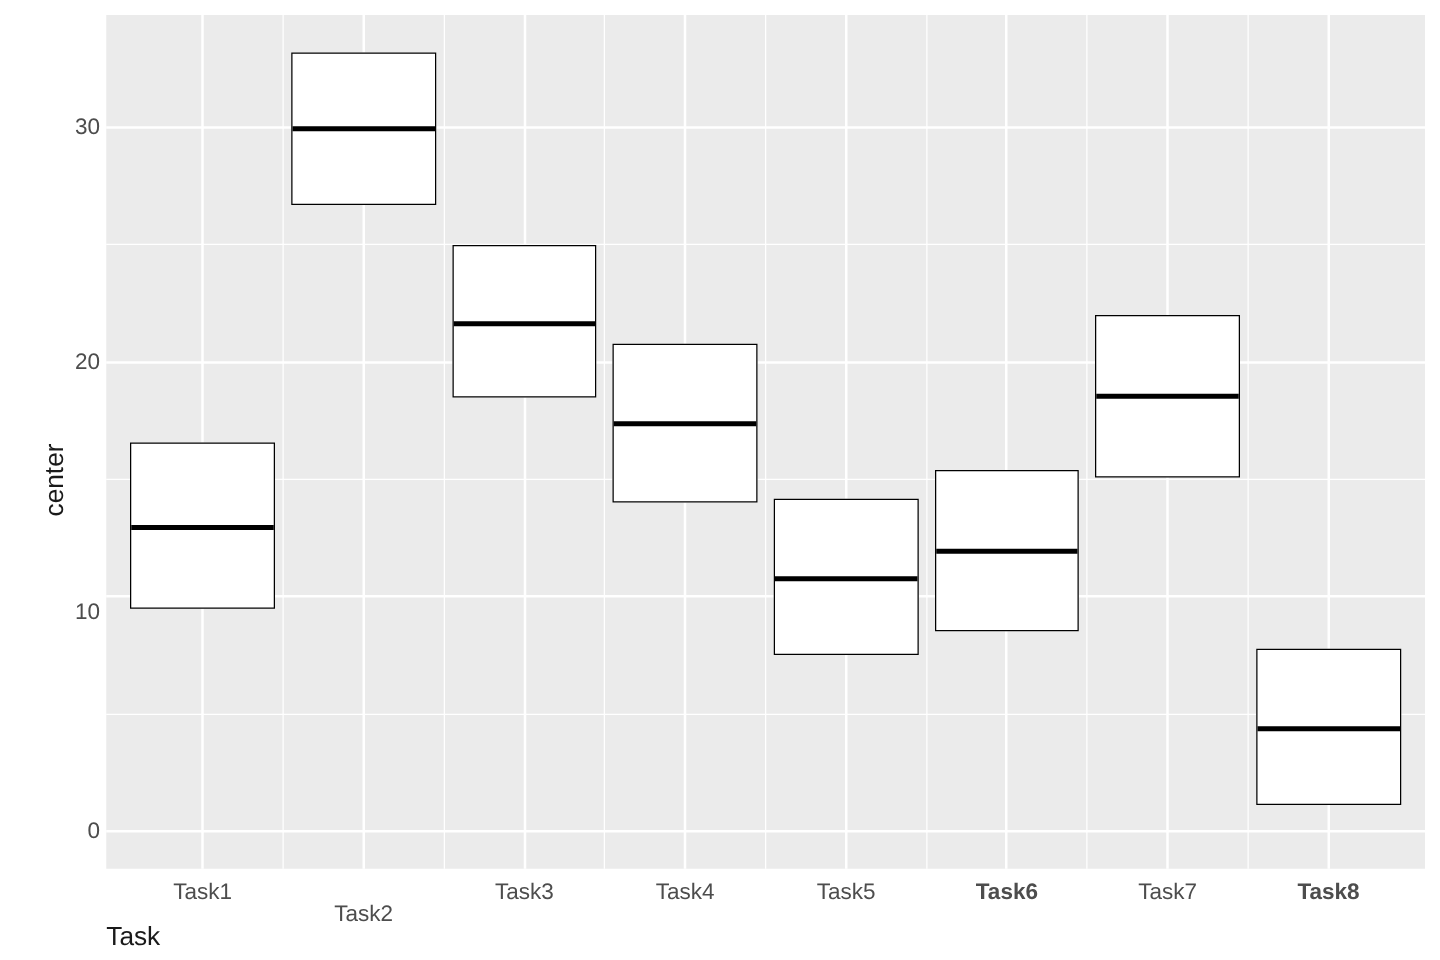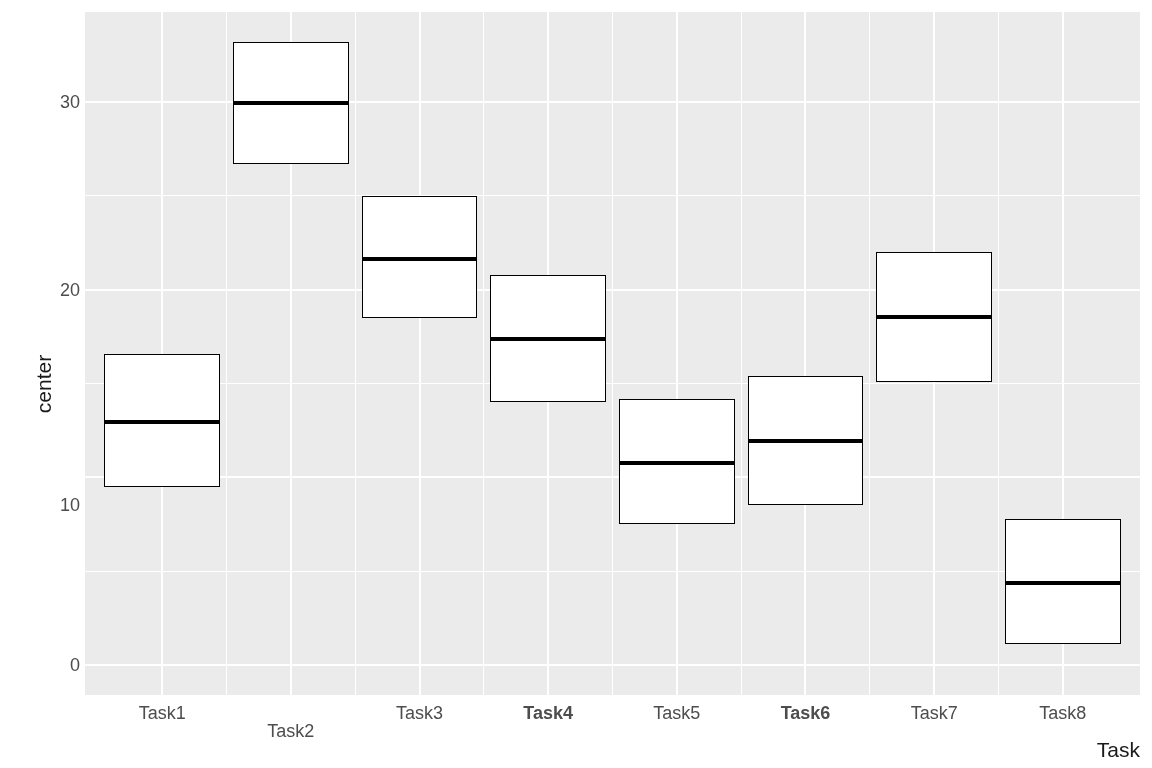--- a/index.html
+++ b/index.html
@@ -59,21 +59,21 @@
     transform: translateY(-50%) rotate(-90deg);
     transform-origin: center;
     font-size: 21px;
     color: #1a1a1a;
   }
   .xlab {
     position: absolute;
     bottom: 6px;
     left: 85px;
     width: 1055px;
-    text-align: right;
+    text-align: left;
     font-size: 21px;
     color: #1a1a1a;
   }
   
   .crossbar {
     position: absolute;
     background: #ffffff;
     border: 1.5px solid #000000;
     box-sizing: border-box;
   }
@@ -136,28 +136,28 @@
       </div>
       <div class="crossbar" style="left: 791.25px; top: 240.176px; width: 115.793px; height: 129.47px;">
         <div class="median" style="top: 63.7967px;"></div>
       </div>
       <div class="crossbar" style="left: 919.909px; top: 506.621px; width: 115.793px; height: 125.717px;">
         <div class="median" style="top: 63.7967px;"></div>
       </div>
     </div>
 
   <div class="ytick" id="ytick-0" style="top: 664.978px;">0</div>
-  <div class="ytick" id="ytick-10" style="top: 505px;">10</div>
+  <div class="ytick" id="ytick-10" style="top: 490px;">10</div>
   <div class="ytick" id="ytick-20" style="top: 289.703px; text-align: center;">20</div>
   <div class="ytick" id="ytick-30" style="top: 102.066px; text-align: center;">30</div>
 
   <div class="xtick" id="xtick-0" style="left: 162.195px; top: 703px;">Task1</div>
   <div class="xtick" id="xtick-1" style="left: 290.854px; top: 721px;">Task2</div>
   <div class="xtick" id="xtick-2" style="left: 419.512px; top: 703px; text-align: center;">Task3</div>
-  <div class="xtick" id="xtick-3" style="left: 548.171px; top: 703px; font-weight: bold;">Task4</div>
+  <div class="xtick" id="xtick-3" style="left: 548.171px; top: 703px;">Task4</div>
   <div class="xtick" id="xtick-4" style="left: 676.829px; top: 703px;">Task5</div>
   <div class="xtick" id="xtick-5" style="left: 805.488px; top: 703px; font-weight: bold;">Task6</div>
   <div class="xtick" id="xtick-6" style="left: 934.146px; top: 703px;">Task7</div>
-  <div class="xtick" id="xtick-7" style="left: 1062.8px; top: 703px;">Task8</div>
+  <div class="xtick" id="xtick-7" style="left: 1062.8px; top: 703px; font-weight: bold;">Task8</div>
 
   <div class="xlab">Task</div>
 
 </div>
 
 </body></html>

